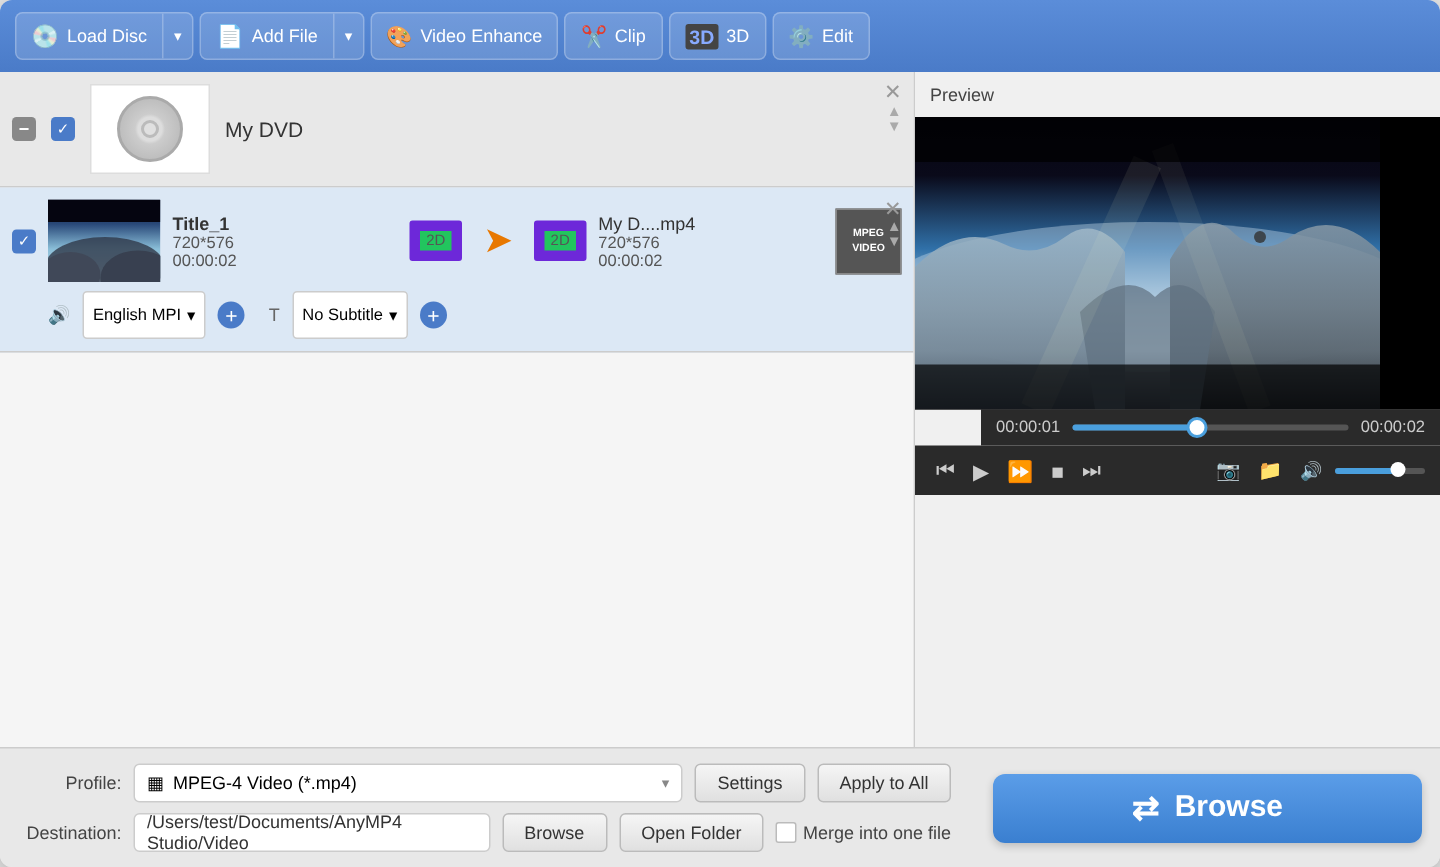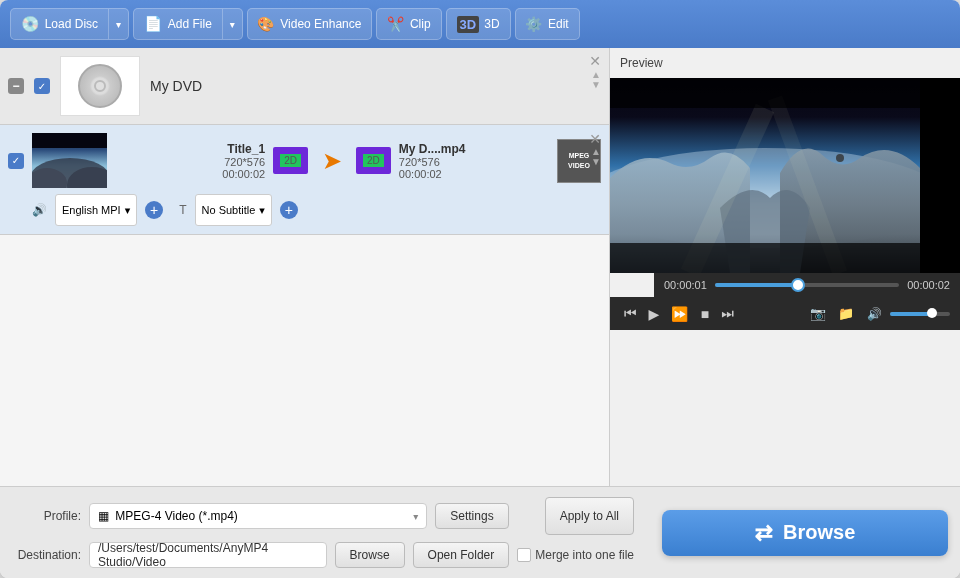--- a/index.html
+++ b/index.html
@@ -240,36 +240,35 @@
       flex-shrink: 0;
     }
     .video-thumb-img {
       width: 100%;
       height: 100%;
       background: linear-gradient(135deg, #1a1a2e 0%, #16213e 30%, #8aa0b8 60%, #c8d8e8 80%, #b0c0d0 100%);
     }
     .video-info {
       flex: 1;
       min-width: 0;
-      text-align: right;
     }
     .video-title { font-size: 12px; font-weight: 600; color: #333; }
     .video-meta { font-size: 11px; color: #555; }
     .badge-2d {
       background: #22c55e;
       border: 7px solid #6d28d9;
       font-size: 10px;
       padding: 1px 4px;
       border-radius: 2px;
       color: #555;
     }
     .output-info {
       flex: 1;
     }
-    .output-title { font-size: 12px; font-weight: 700; color: #333; }
+    .output-title { font-size: 12px; font-weight: 400; color: #333; }
     .output-meta { font-size: 11px; color: #555; }
     .codec-badge {
       width: 44px;
       height: 44px;
       background: #555;
       border: 1px solid #888;
       display: flex;
       align-items: center;
       justify-content: center;
       font-size: 8px;
@@ -539,32 +538,31 @@
     .bottom-left {
       flex: 1;
       background: #e8e8e8;
       border-top: 1px solid #ccc;
       padding: 10px 16px;
       display: flex;
       flex-direction: column;
       gap: 7px;
     }
     .apply-all-btn {
-      height: 38px;
+      height: 26px;
       padding: 0 14px;
       background: linear-gradient(to bottom, #f5f5f5, #e0e0e0);
       border: 1px solid #bbb;
       border-radius: 4px;
       font-size: 12px;
       color: #333;
       cursor: pointer;
       display: flex;
       align-items: center;
       white-space: nowrap;
-      margin-left: 28px;
     }
   </style>
 </head>
 <body>
 
 <div class="window">
 
 
   <div class="toolbar">
     <div class="toolbar-btn-split">

